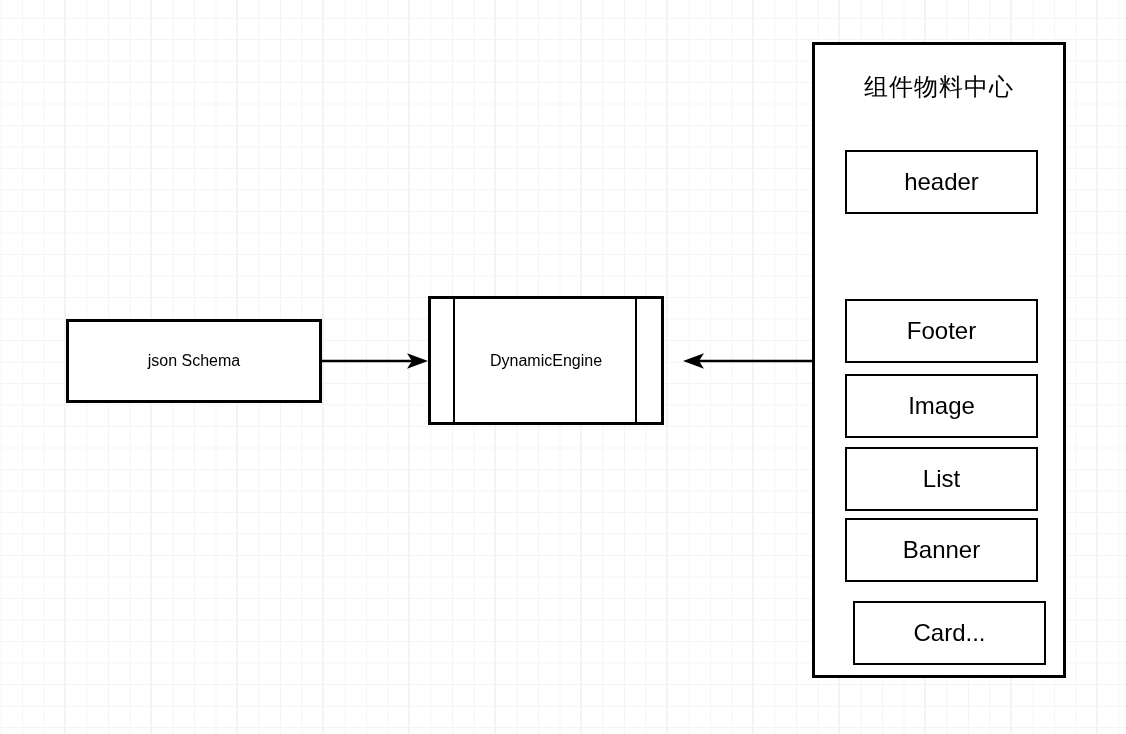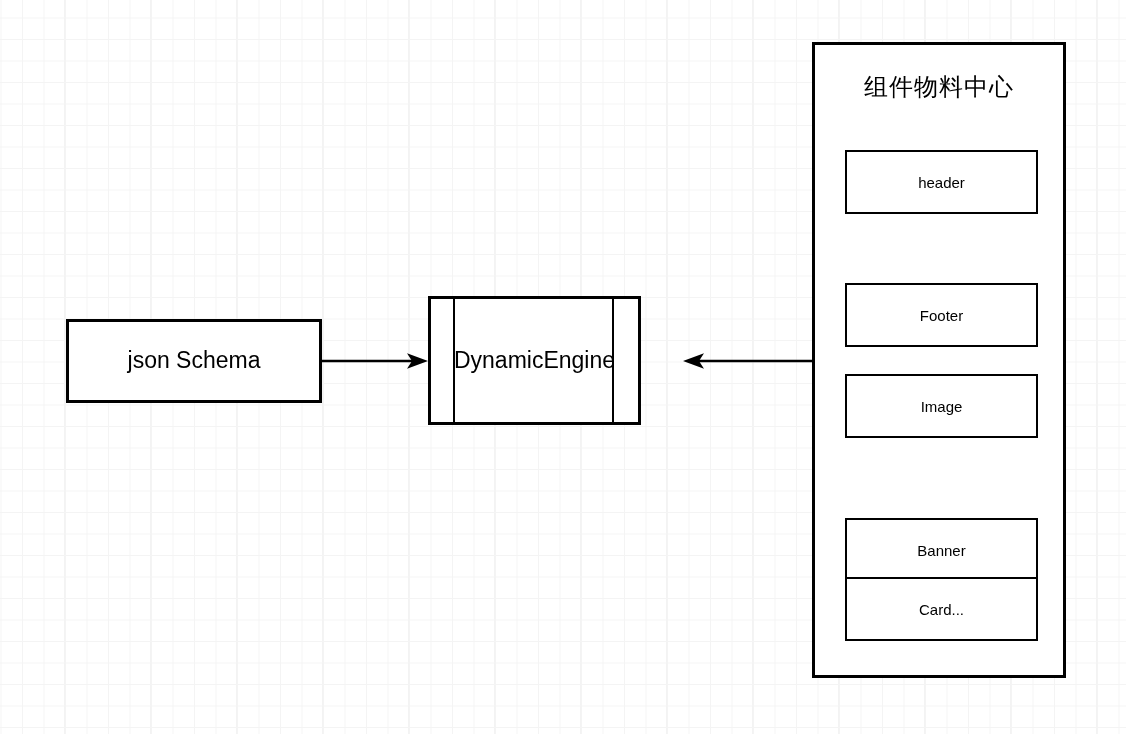--- a/index.html
+++ b/index.html
@@ -35,31 +35,31 @@
     width: 1126px; height: 734px;
     pointer-events: none;
   }
   .node {
     position: absolute;
     background: #ffffff;
     border: 3px solid #000000;
     display: flex;
     align-items: center;
     justify-content: center;
-    font-size: 23px;
+    font-size: 16px;
     line-height: 1.2;
     white-space: nowrap;
   }
   .node-json-schema {
     left: 66px; top: 319px;
     width: 256px; height: 84px;
   }
   .node-process {
     left: 428px; top: 296px;
-    width: 213px; height: 129px;
+    width: 236px; height: 129px;
   }
   .process-bar {
     position: absolute;
     top: 0; bottom: 0;
     width: 0;
     border-left: 2px solid #000000;
   }
   .process-bar.left  { left: 22px; }
   .process-bar.right { right: 24px; }
   .palette {
@@ -79,30 +79,30 @@
   }
   .palette-item {
     position: absolute;
     left: 30px;
     width: 193px; height: 64px;
     background: #ffffff;
     border: 2px solid #000000;
     display: flex;
     align-items: center;
     justify-content: center;
-    font-size: 15px;
+    font-size: 24px;
     white-space: nowrap;
   }
   .pi-0 { top: 105px; }
   .pi-1 { top: 179px; }
-  .pi-2 { top: 238px; }
+  .pi-2 { top: 254px; }
   .pi-3 { top: 329px; }
   .pi-4 { top: 402px; }
   .pi-5 { top: 473px; }
-  .pi-6 { top: 532px; }
+  .pi-6 { top: 556px; margin-left: 8px; }
 </style>
 </head>
 <body>
 
 <div class="canvas">
 
   <svg class="edges-layer" viewBox="0 0 1126 734" xmlns="http://www.w3.org/2000/svg">
     <g>
       <line x1="322" y1="361" x2="413" y2="361" stroke="#000000" stroke-width="2.5"></line>
       <polygon points="428,361 407,353.2 412,361 407,368.8" fill="#000000"></polygon>
@@ -128,20 +128,23 @@
 
     <div class="palette-item pi-0">
       <span>header</span>
     </div>
     <div class="palette-item pi-2">
       <span>Footer</span>
     </div>
     <div class="palette-item pi-3">
       <span>Image</span>
     </div>
+    <div class="palette-item pi-4">
+      <span>List</span>
+    </div>
     <div class="palette-item pi-5">
       <span>Banner</span>
     </div>
     <div class="palette-item pi-6">
       <span>Card...</span>
     </div>
   </div>
 
 </div>
 

